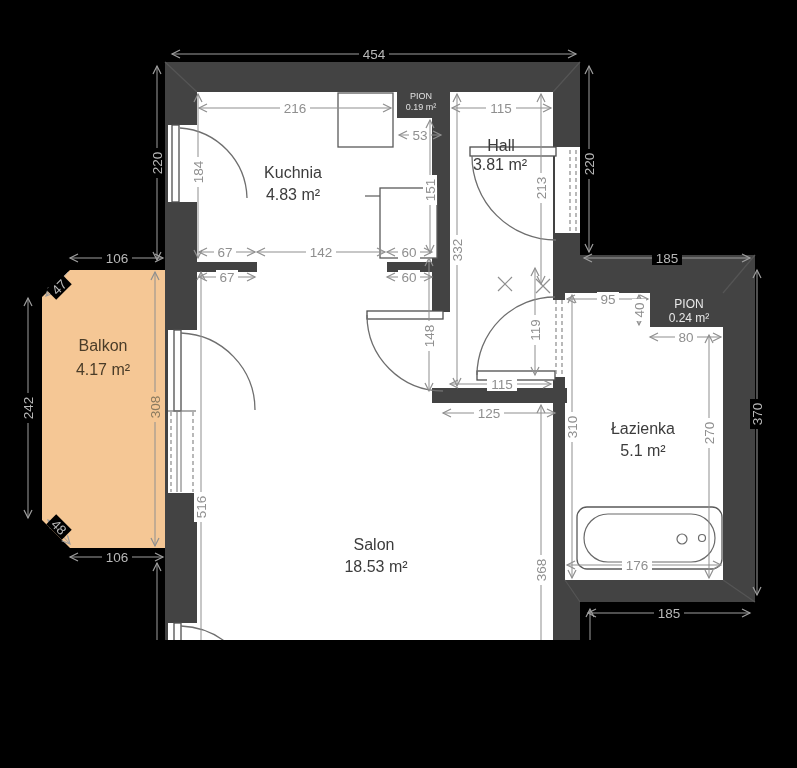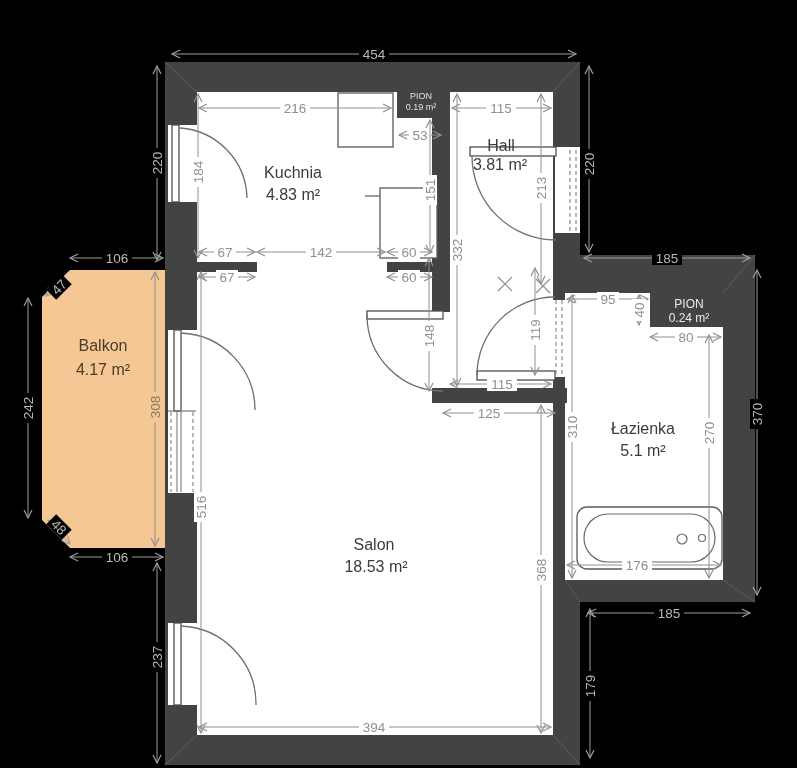--- a/index.html
+++ b/index.html
@@ -1,16 +1,16 @@
 <!DOCTYPE html>
 <html><head>
 <meta charset="utf-8">
 <style>
   html,body{margin:0;padding:0;background:#000;}
-  .stage{position:relative;width:797px;height:768px;background:#000;overflow:hidden;}
+  .stage{position:relative;width:797px;height:640px;background:#000;overflow:hidden;}
   svg{display:block;font-family:"Liberation Sans","DejaVu Sans",sans-serif;}
   .tb{fill:#b8b8b8;font-size:13.5px;text-anchor:middle;}
   .tw{fill:#8f8f8f;font-size:13.5px;text-anchor:middle;}
   .tp{fill:#8a7a5f;font-size:13.5px;text-anchor:middle;}
   .room{fill:#3c3c3c;font-size:16px;text-anchor:middle;}
   .roomb{fill:#4a3c28;font-size:16px;text-anchor:middle;}
   .pion{fill:#e9e9e9;font-size:12px;text-anchor:middle;}
   .piontop{fill:#e0e0e0;font-size:9px;text-anchor:middle;}
   .db{stroke:#9e9e9e;stroke-width:1;}
   .dw{stroke:#8f8f8f;stroke-width:1;}

